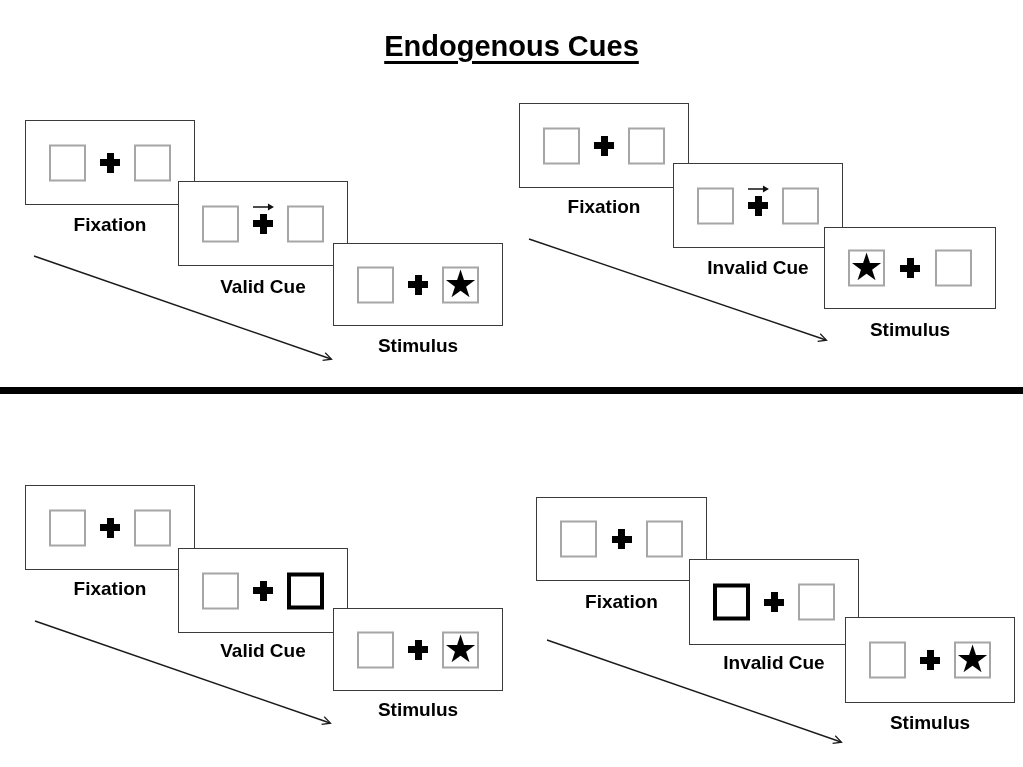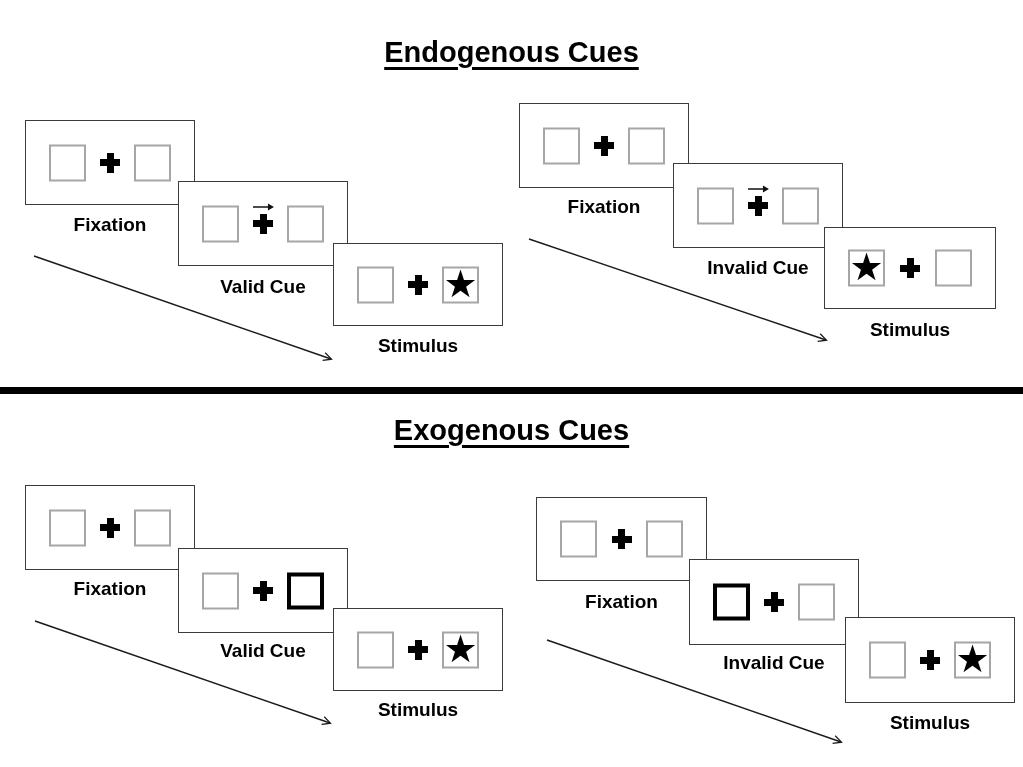--- a/index.html
+++ b/index.html
@@ -36,22 +36,21 @@
   .plabel {
     position:absolute; text-align:center; font-weight:bold; font-size:19px; line-height:21px;
   }
   .arrows { position:absolute; left:0; top:0; width:1023px; height:767px; }
 </style>
 </head>
 <body>
 
 <div class="stage">
 
-  <div class="title" style="top:36px;text-align:center;">Endogenous Cues</div>
-  <div class="title" style="top:414px;">Exogenous Cues</div>
+  <div class="title" style="top:30px;text-align:center;">Endogenous Cues</div>
 
   <div class="divider"></div>
 
   <svg class="arrows" viewBox="0 0 1023 767">
     <defs>
       <marker id="ah" markerWidth="12" markerHeight="12" refX="8.5" refY="5" orient="auto" markerUnits="userSpaceOnUse">
         <path d="M1,1 L9,5 L1,9" fill="none" stroke="#1a1a1a" stroke-width="1.3"></path>
       </marker>
     </defs>
     <line x1="34" y1="256" x2="331" y2="359" stroke="#1a1a1a" stroke-width="1.4" marker-end="url(#ah)"></line>

